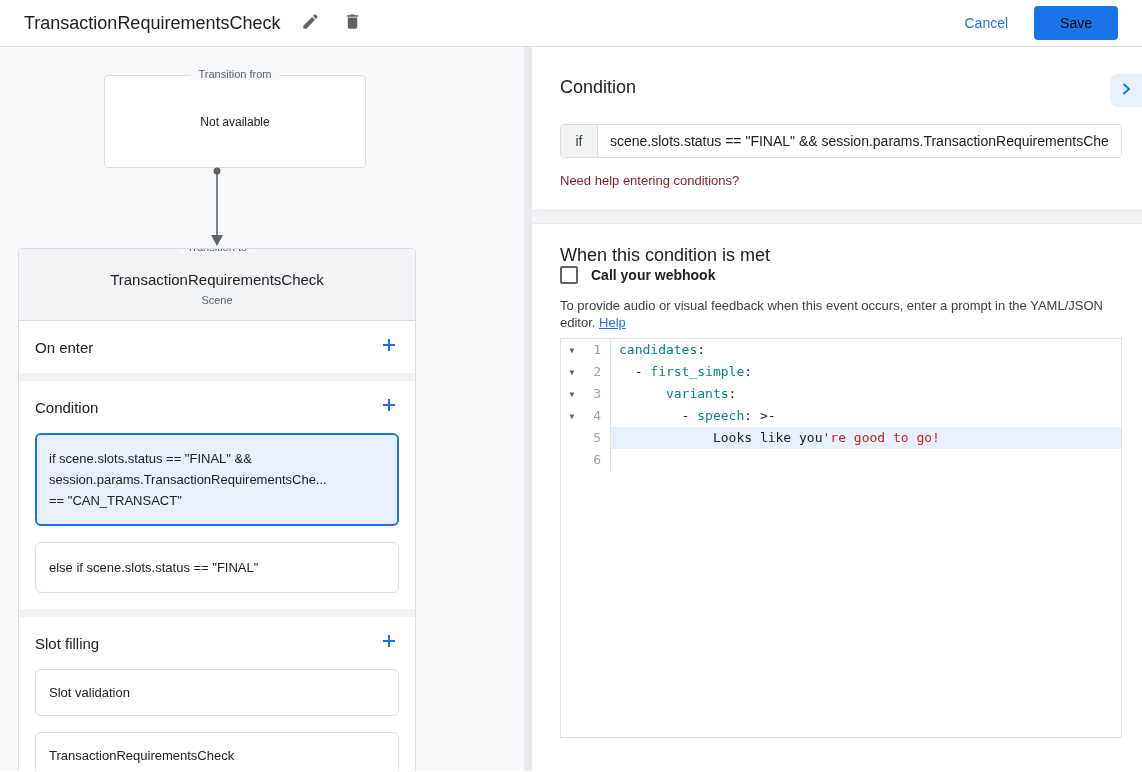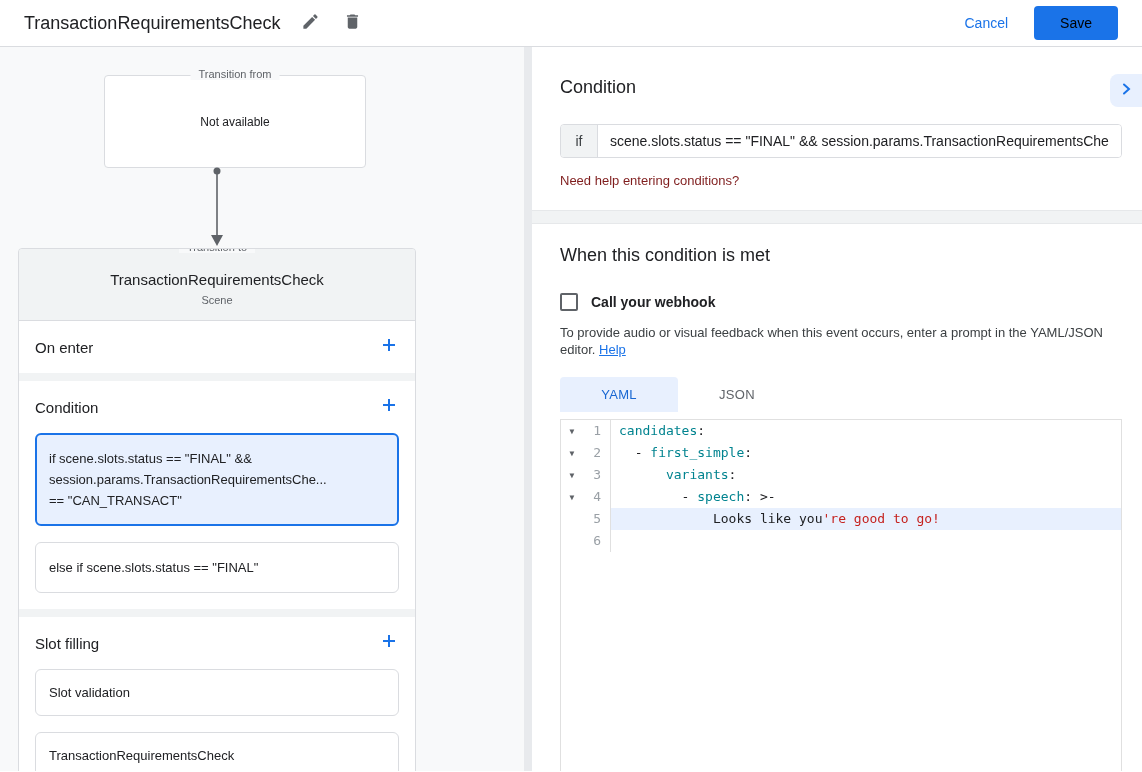--- a/index.html
+++ b/index.html
@@ -66,21 +66,21 @@
     display:flex; align-items:center; justify-content:center; font-size:14px; color:#3c4043; }
   .cond-input { flex:1; border:none; outline:none; font-size:14px; color:#202124;
     padding:0 12px; font-family:"Liberation Sans", sans-serif; white-space:nowrap; overflow:hidden; }
   .help-cond-link { display:inline-block; margin-top:15px; font-size:13px; color:#7f1d1d; cursor:pointer; }
 
   .gray-band { height:14px; background:#f1f3f4; border-top:1px solid #e6e8ea;
     border-bottom:1px solid #e6e8ea; margin:21px -20px 0 -28px; }
 
   
   .when-heading { font-size:18px; color:#202124; margin-top:21px; }
-  .check-row { display:flex; align-items:center; margin-top:27px; }
+  .check-row { display:flex; align-items:center; }
   .checkbox { width:18px; height:18px; border:2px solid #5f6368; border-radius:2px;
     background:#fff; flex:none; cursor:pointer; display:flex; align-items:center; justify-content:center; }
   .checkbox.checked { background:#1a73e8; border-color:#1a73e8; }
   .check-label { font-size:14px; font-weight:700; color:#202124; margin-left:13px; }
   .lang-badge { margin-left:14px; font-size:10px; font-weight:500; letter-spacing:0.8px;
     color:#7627bb; background:#f2e7fe; padding:4px 8px; border-radius:3px; }
   .desc-text { margin-top:13px; font-size:13px; line-height:17px; color:#3c4043; max-width:578px; }
   .inline-help { color:#1a73e8; cursor:pointer;text-decoration:underline; }
 
   .tabs { display:flex; margin-top:19px; }
@@ -229,24 +229,20 @@
       <span class="checkbox"></span>
       <span class="check-label">Call your webhook</span>
     </div>
 
 
     <div class="desc-text">
       <span>To provide audio or visual feedback when this event occurs, enter a prompt in the YAML/JSON editor.</span>
       <span class="inline-help">Help</span>
     </div>
 
-    <div class="tabs">
-      <div class="tab active">YAML</div>
-      <div class="tab">JSON</div>
-    </div>
 
     <div class="editor" id="code-editor">
         <div class="ed-line">
           <span class="ed-fold">▼</span>
           <span class="ed-num">1</span>
           <span class="ed-code"><span class="tok-key">candidates</span><span class="tok-plain">:</span></span>
         </div>
         <div class="ed-line">
           <span class="ed-fold">▼</span>
           <span class="ed-num">2</span>

